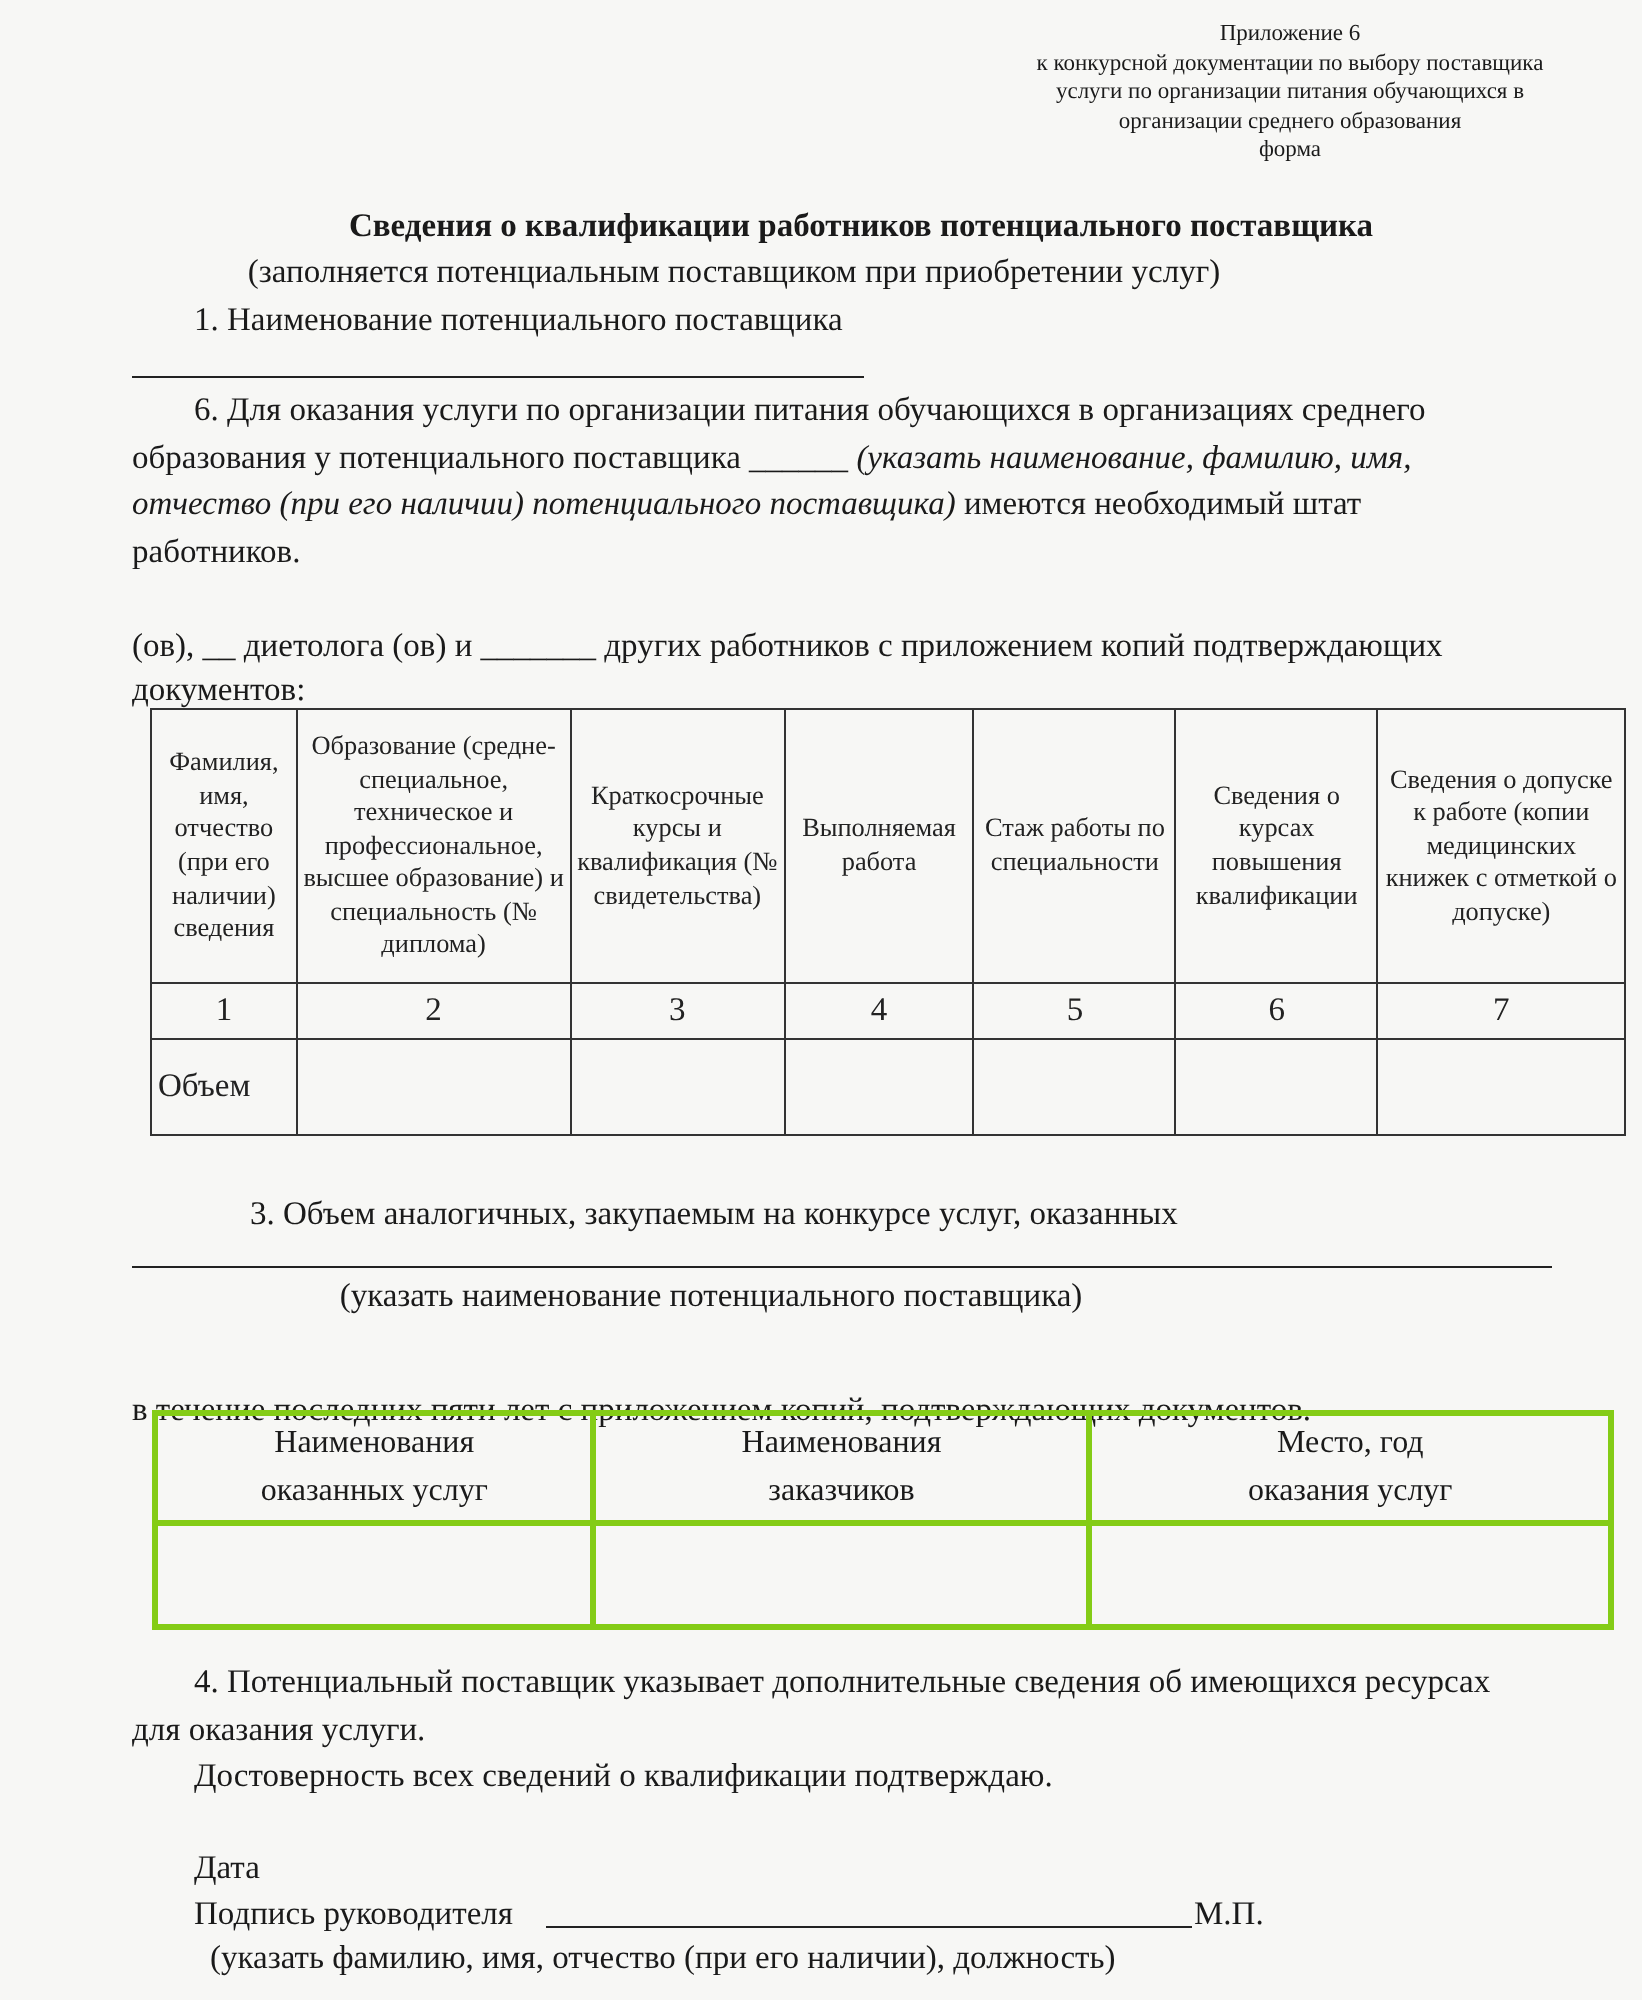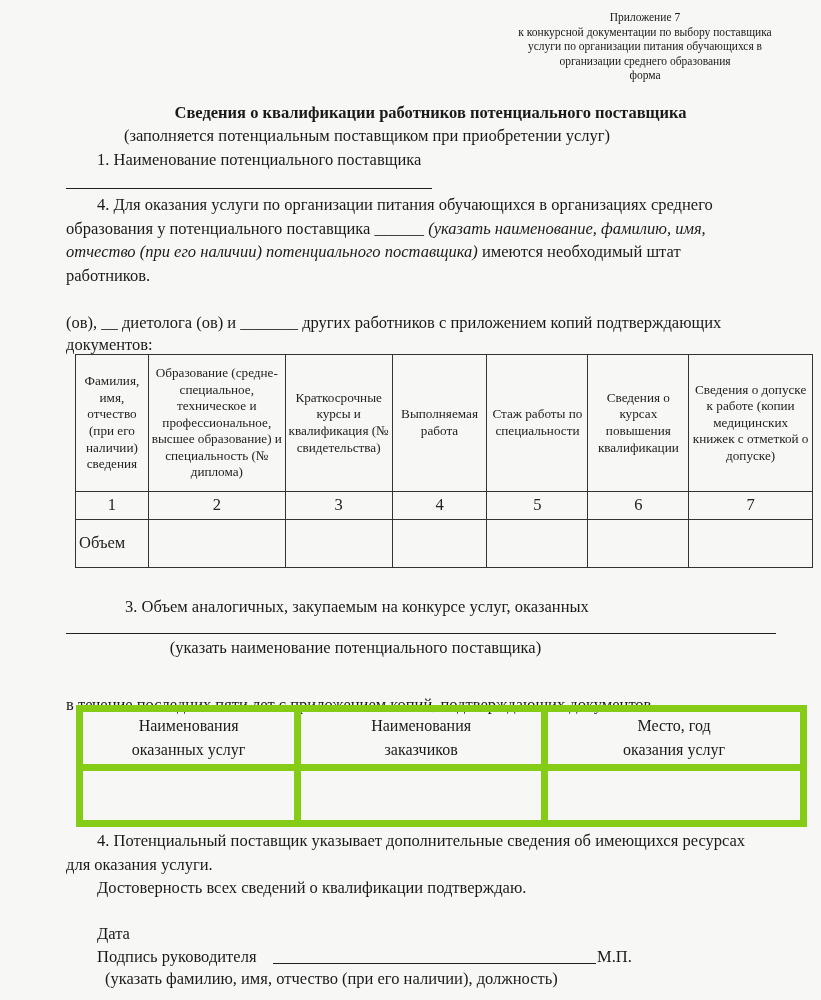--- a/index.html
+++ b/index.html
@@ -39,44 +39,44 @@
   }
   table.t1 tr.head td { height: 136px; }
   table.t1 tr.nums td { height: 27px; font-size: 16.5px; }
   table.t1 tr.total td { height: 47px; font-size: 16.5px; }
   table.t1 tr.total td.first { text-align: left; padding-left: 3px; }
 
   table.t2 {
     position: absolute; left: 76px; top: 705px; width: 731px;
     border-collapse: collapse; font-size: 16px; line-height: 24px;
   }
-  table.t2 td { border: 7px solid #84cc16; text-align: center; vertical-align: middle; }
+  table.t2 td { border: 3px solid #84cc16; text-align: center; vertical-align: middle; }
   table.t2 tr.head td { height: 50px; }
   table.t2 tr.body td { height: 47px; }
 </style>
 </head>
 <body>
 
 <div class="page">
 
   <div class="appendix">
-    <div>Приложение 7</div>
+    <div>Приложение 6</div>
     <div>к конкурсной  документации по выбору  поставщика</div>
     <div>услуги по организации питания обучающихся в</div>
     <div>организации среднего образования</div>
     <div>форма</div>
   </div>
 
   <div class="title">Сведения о квалификации работников потенциального поставщика</div>
   <div class="subtitle">(заполняется потенциальным поставщиком при приобретении услуг)</div>
 
   <div class="p" style="left:97px; top:148px;">1. Наименование потенциального поставщика</div>
   <div class="line" style="left:66px; top:188px; width:366px;"></div>
 
-  <div class="p" style="left:97px; top:193px;">4. Для оказания услуги по организации питания обучающихся в организациях среднего</div>
+  <div class="p" style="left:97px; top:193px;">6. Для оказания услуги по организации питания обучающихся в организациях среднего</div>
   <div class="p" style="left:66px; top:217px;">
     <span>образования у потенциального поставщика ______ </span><i>(указать наименование, фамилию, имя,</i>
   </div>
   <div class="p" style="left:66px; top:240px;">
     <i>отчество (при его наличии) потенциального поставщика)</i><span> имеются необходимый штат</span>
   </div>
   <div class="p" style="left:66px; top:264px;">работников.</div>
   <div class="p" style="left:66px; top:311px;">(ов), __ диетолога (ов) и _______ других работников с приложением копий подтверждающих</div>
   <div class="p" style="left:66px; top:333px;">документов:</div>
 

